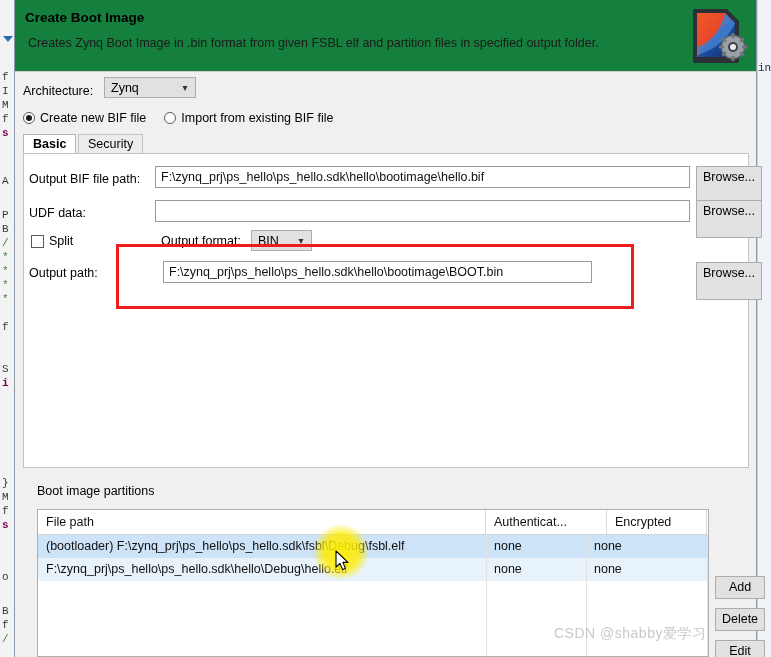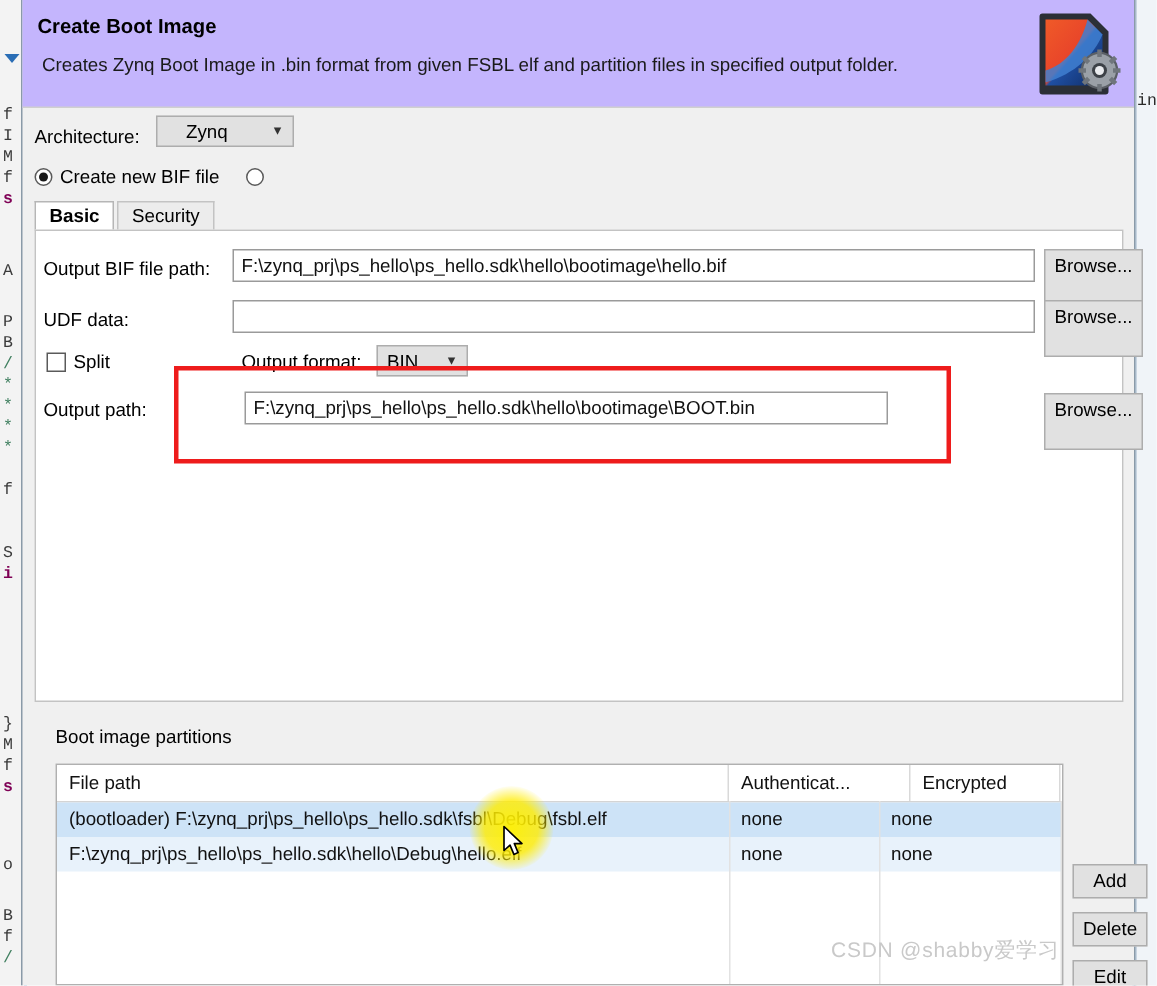--- a/index.html
+++ b/index.html
@@ -19,35 +19,35 @@
   .bg-righttext{position:absolute;left:758px;top:62px;font-family:"Liberation Mono","DejaVu Sans Mono",monospace;font-size:11px;color:#2a2a2a;}
   .bg-vline{position:absolute;top:0;width:2px;height:657px;background:#5b9bd5;}
 
   
   #dialog{
     position:absolute;left:14px;top:0;width:743px;height:657px;
     background:#f0f0f0;border-left:1px solid #8a9aa8;border-right:1px solid #8a9aa8;
     box-sizing:border-box;
   }
   .titlearea{
-    position:absolute;left:0;top:0;width:741px;height:72px;background:#c4b5fd;
+    position:absolute;left:0;top:0;width:741px;height:72px;background:#15803d;
     border-bottom:1px solid #cfcfcf;box-sizing:border-box;
   }
   .title-main{position:absolute;left:10px;top:10px;font-size:13.5px;font-weight:bold;color:#000;}
   .title-sub{position:absolute;left:13px;top:36px;font-size:12.5px;color:#1a1a1a;white-space:nowrap;}
   .title-icon{position:absolute;right:7px;top:3px;width:64px;height:64px;}
   .lbl{font-size:12.5px;color:#000;}
   #arch-label{position:absolute;left:8px;top:84px;}
   .combo{
     position:absolute;height:21px;background:#e1e1e1;border:1px solid #adadad;
     box-sizing:border-box;display:flex;align-items:center;
   }
   .combo .ctext{padding-left:6px;font-size:12.5px;flex:1;}
   .combo .carrow{width:20px;text-align:center;font-size:10px;color:#333;}
-  #arch-combo{left:89px;top:77px;width:92px;padding-left:13px;}
+  #arch-combo{left:89px;top:77px;width:92px;}
 
   .radiorow{position:absolute;left:8px;top:111px;display:flex;align-items:center;gap:0;}
   .radio{width:12px;height:12px;border-radius:50%;border:1px solid #5a5a5a;background:#fff;
     display:inline-block;position:relative;box-sizing:border-box;vertical-align:middle;}
   .radio.checked::after{content:"";position:absolute;left:2px;top:2px;width:6px;height:6px;border-radius:50%;background:#1a1a1a;}
   .radio-label{margin-left:5px;margin-right:18px;font-size:12.5px;}
 
   
   .tabstrip{position:absolute;left:8px;top:134px;width:726px;height:20px;}
   .tab{position:absolute;top:0;height:20px;line-height:19px;padding:0 9px;font-size:12.5px;
@@ -194,20 +194,21 @@
   <div id="arch-label" class="lbl">Architecture:</div>
   <div id="arch-combo" class="combo">
     <span class="ctext">Zynq</span>
     <span class="carrow">▾</span>
   </div>
 
   <div class="radiorow">
     <span class="radio checked"></span>
     <span class="radio-label">Create new BIF file</span>
     <span class="radio"></span>
+    <span class="radio-label">Import from existing BIF file</span>
   </div>
 
   <div class="tabstrip">
     <div id="tab-basic" class="tab active">Basic</div>
     <div id="tab-security" class="tab">Security</div>
   </div>
 
   <div class="tabpanel"></div>
 
   <div id="lbl-bifpath" class="field-label">Output BIF file path:</div>

